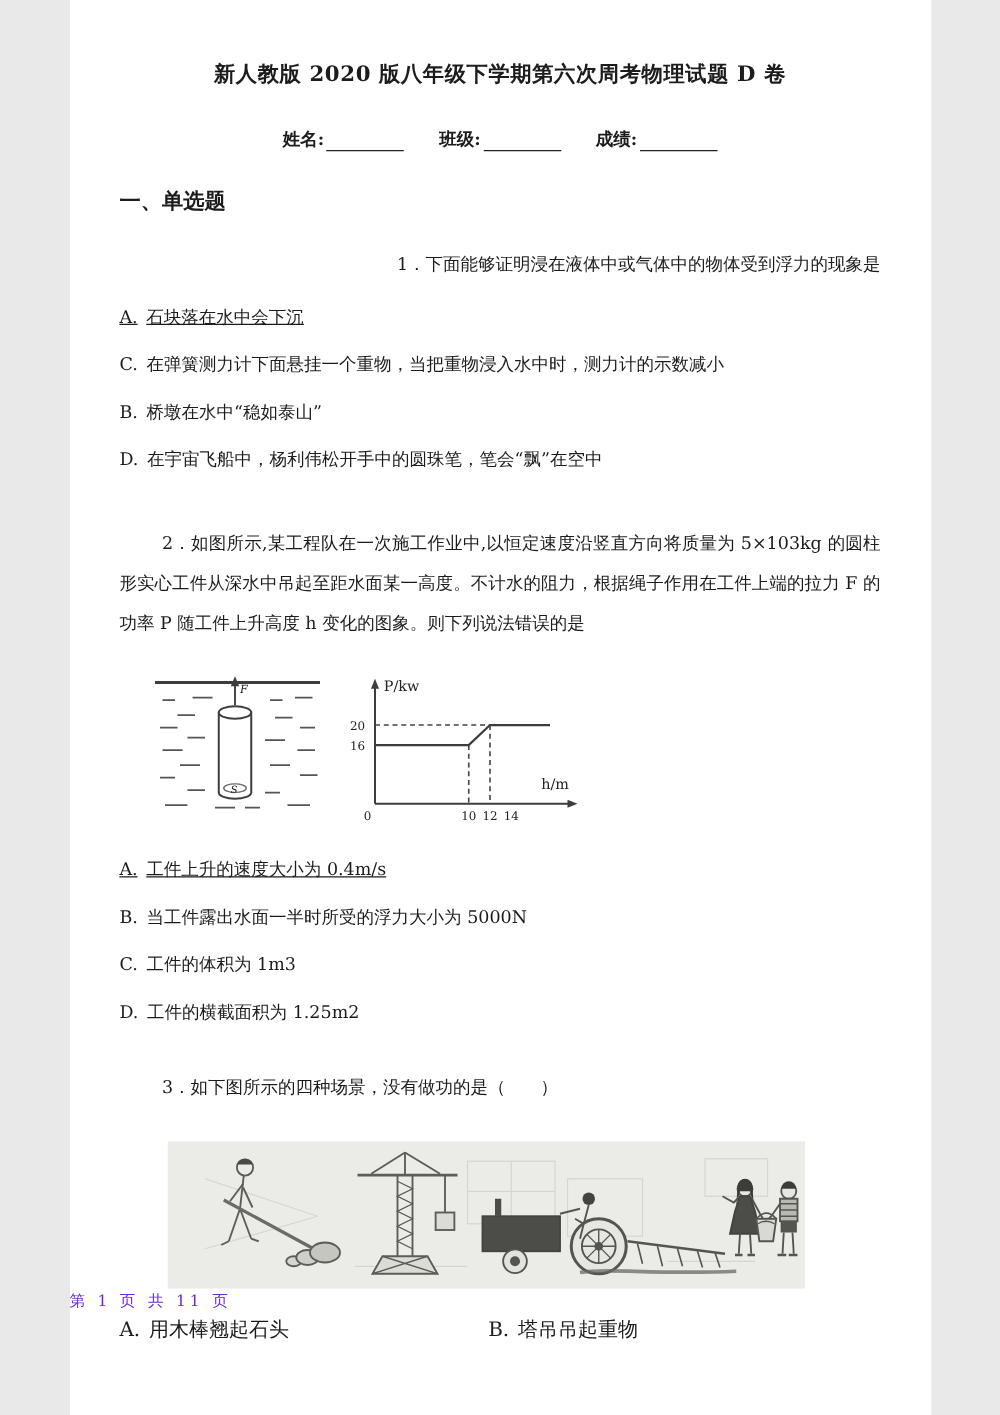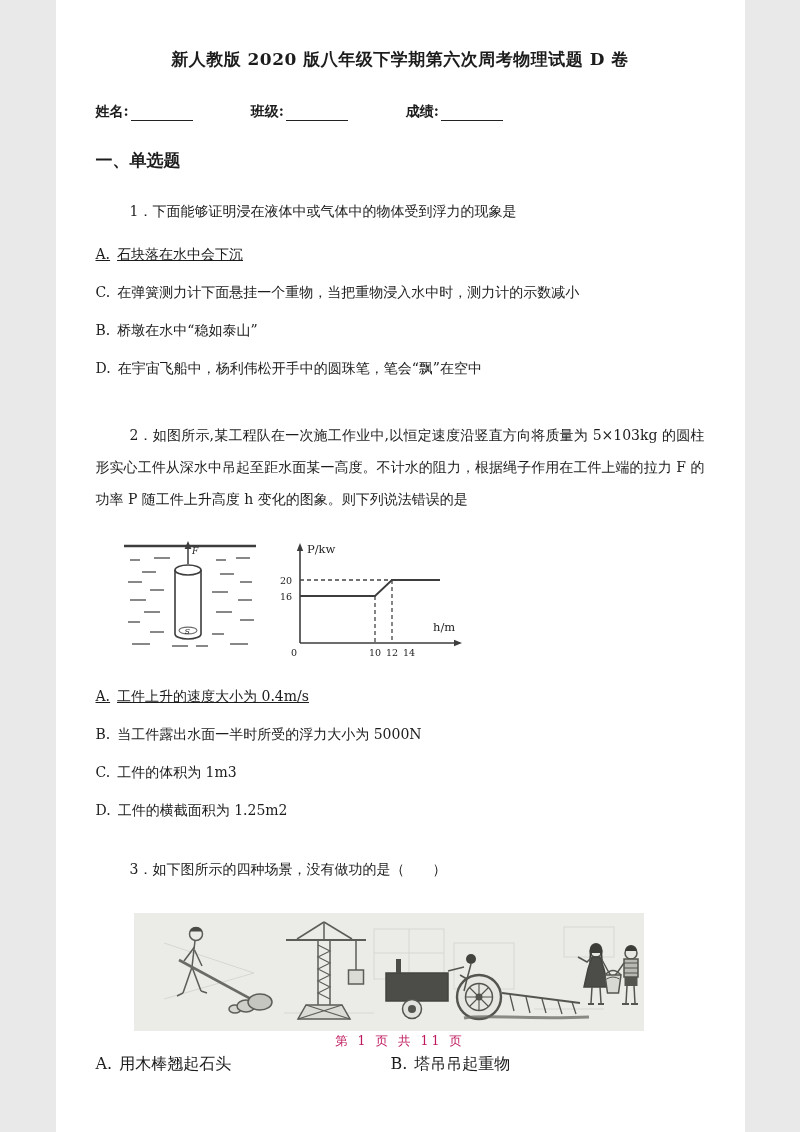--- a/index.html
+++ b/index.html
@@ -10,33 +10,33 @@
     position: relative; overflow: hidden;
   }
   .content { padding: 46px 40px 0 40px; }
 
   .doc-title {
     text-align: center; font-size: 17px; font-weight: bold;
     letter-spacing: 0.5px; margin-top: 2px;
   }
 
   .fields-row {
-    margin-top: 32px; display: flex; justify-content: flex-start; gap: 58px;
+    margin-top: 32px; display: flex; justify-content: center; gap: 28px;
     font-size: 14px; font-weight: bold;
   }
   .field { display: flex; align-items: flex-end; }
   .blank {
     display: inline-block; width: 62px; height: 15px; margin-left: 2px;
     border-bottom: 1.6px solid #222;
   }
 
   .section-heading { margin-top: 28px; font-size: 17px; font-weight: bold; }
 
   .stem { font-size: 14px; padding-left: 34px; }
-  .q1-stem { margin-top: 31px; }
+  .q1-stem { margin-top: 31px; text-align: right; }
   .q2-stem {
     margin-top: 42px; padding-left: 0; text-indent: 34px;
     line-height: 32px; text-align: justify;
   }
   .q3-stem { margin-top: 42px; }
 
   .opt { font-size: 14px; margin-top: 21px; line-height: 17px; }
   .opt-first { margin-top: 25px; text-decoration: underline; }
   .opt-label { margin-right: 7px; }
 
@@ -45,21 +45,21 @@
     align-items: flex-start; gap: 8px;
   }
 
   .scenes-box { margin-top: 34px; margin-left: 38px; width: 510px; height: 118px; }
 
   .q3-options { position: relative; margin-top: 23px; height: 17px; }
   .q3-opt-b { position: absolute; left: 295px; top: 0; }
 
   .page-footer {
     position: absolute; top: 1033px; left: 0; width: 100%;
-    text-align: center; font-size: 12.5px; letter-spacing: 3px; color: #be185d;
+    text-align: left; font-size: 12.5px; letter-spacing: 3px; color: #6d28d9;
   }
   svg text { font-family: "DejaVu Serif", "Liberation Serif", serif; fill: #222; }
 </style>
 </head>
 <body>
 
 <div class="page">
   <div class="content">
 
     <div class="doc-title">新人教版 2020 版八年级下学期第六次周考物理试题 D 卷</div>

